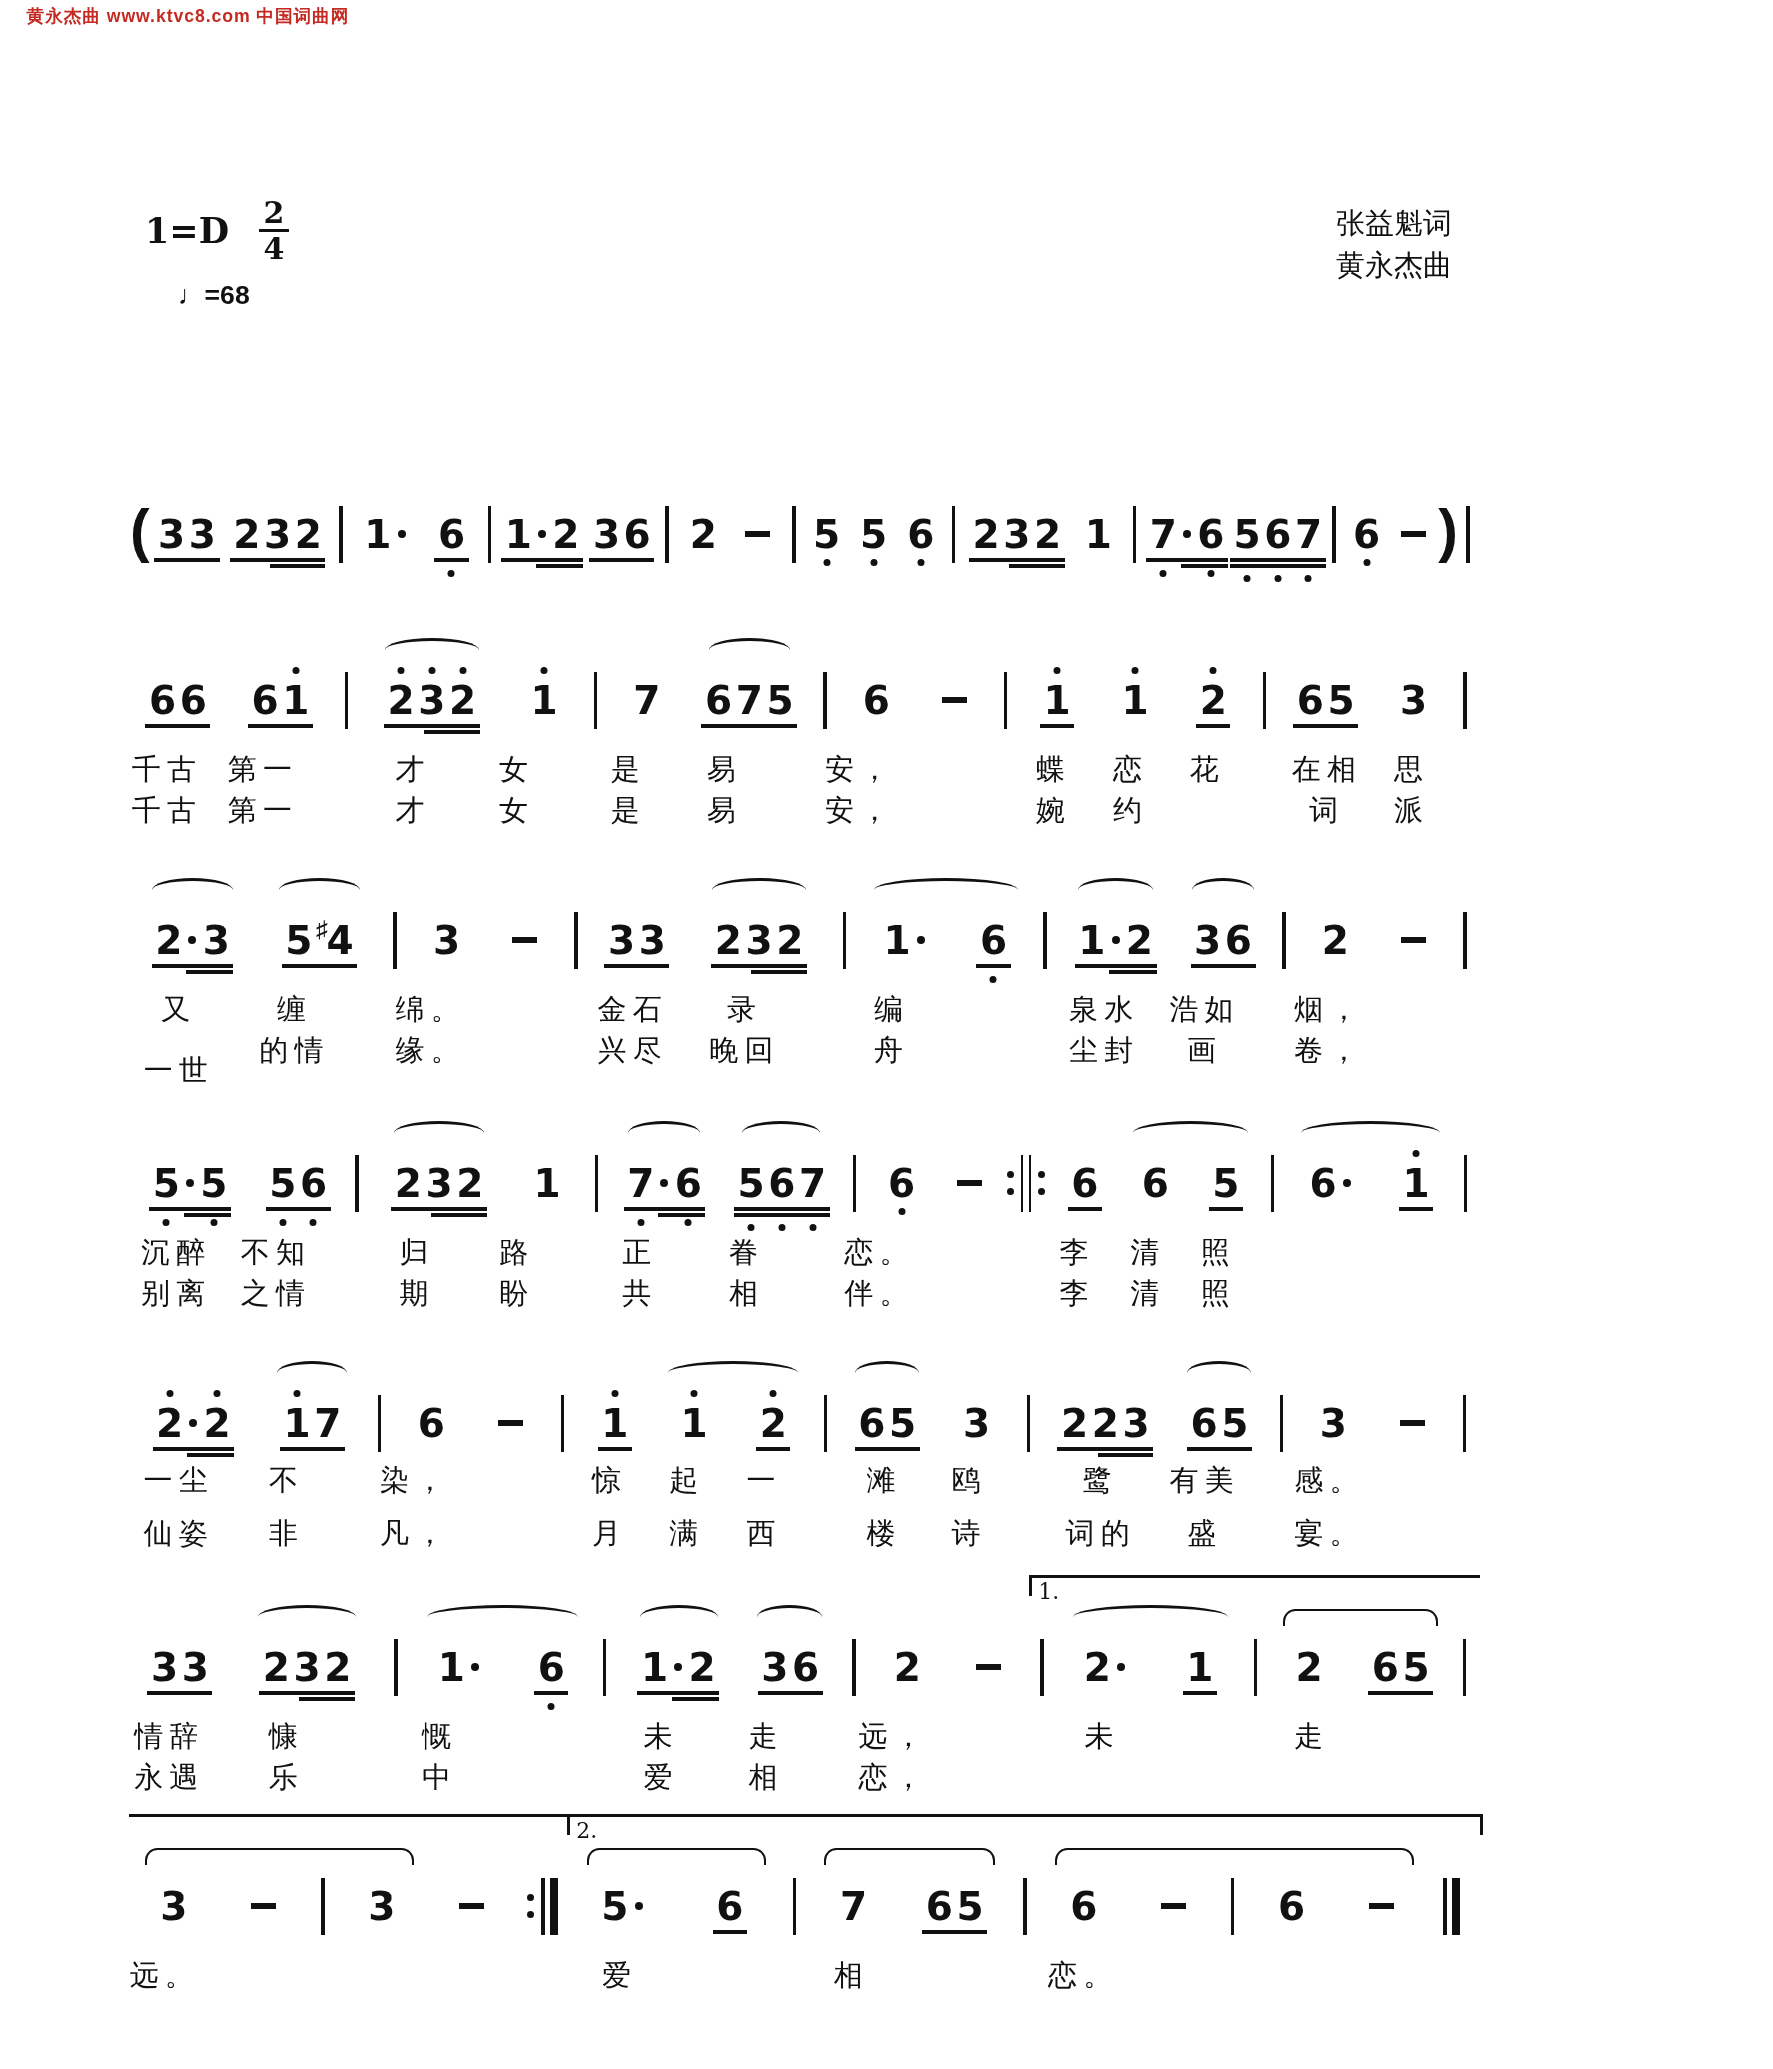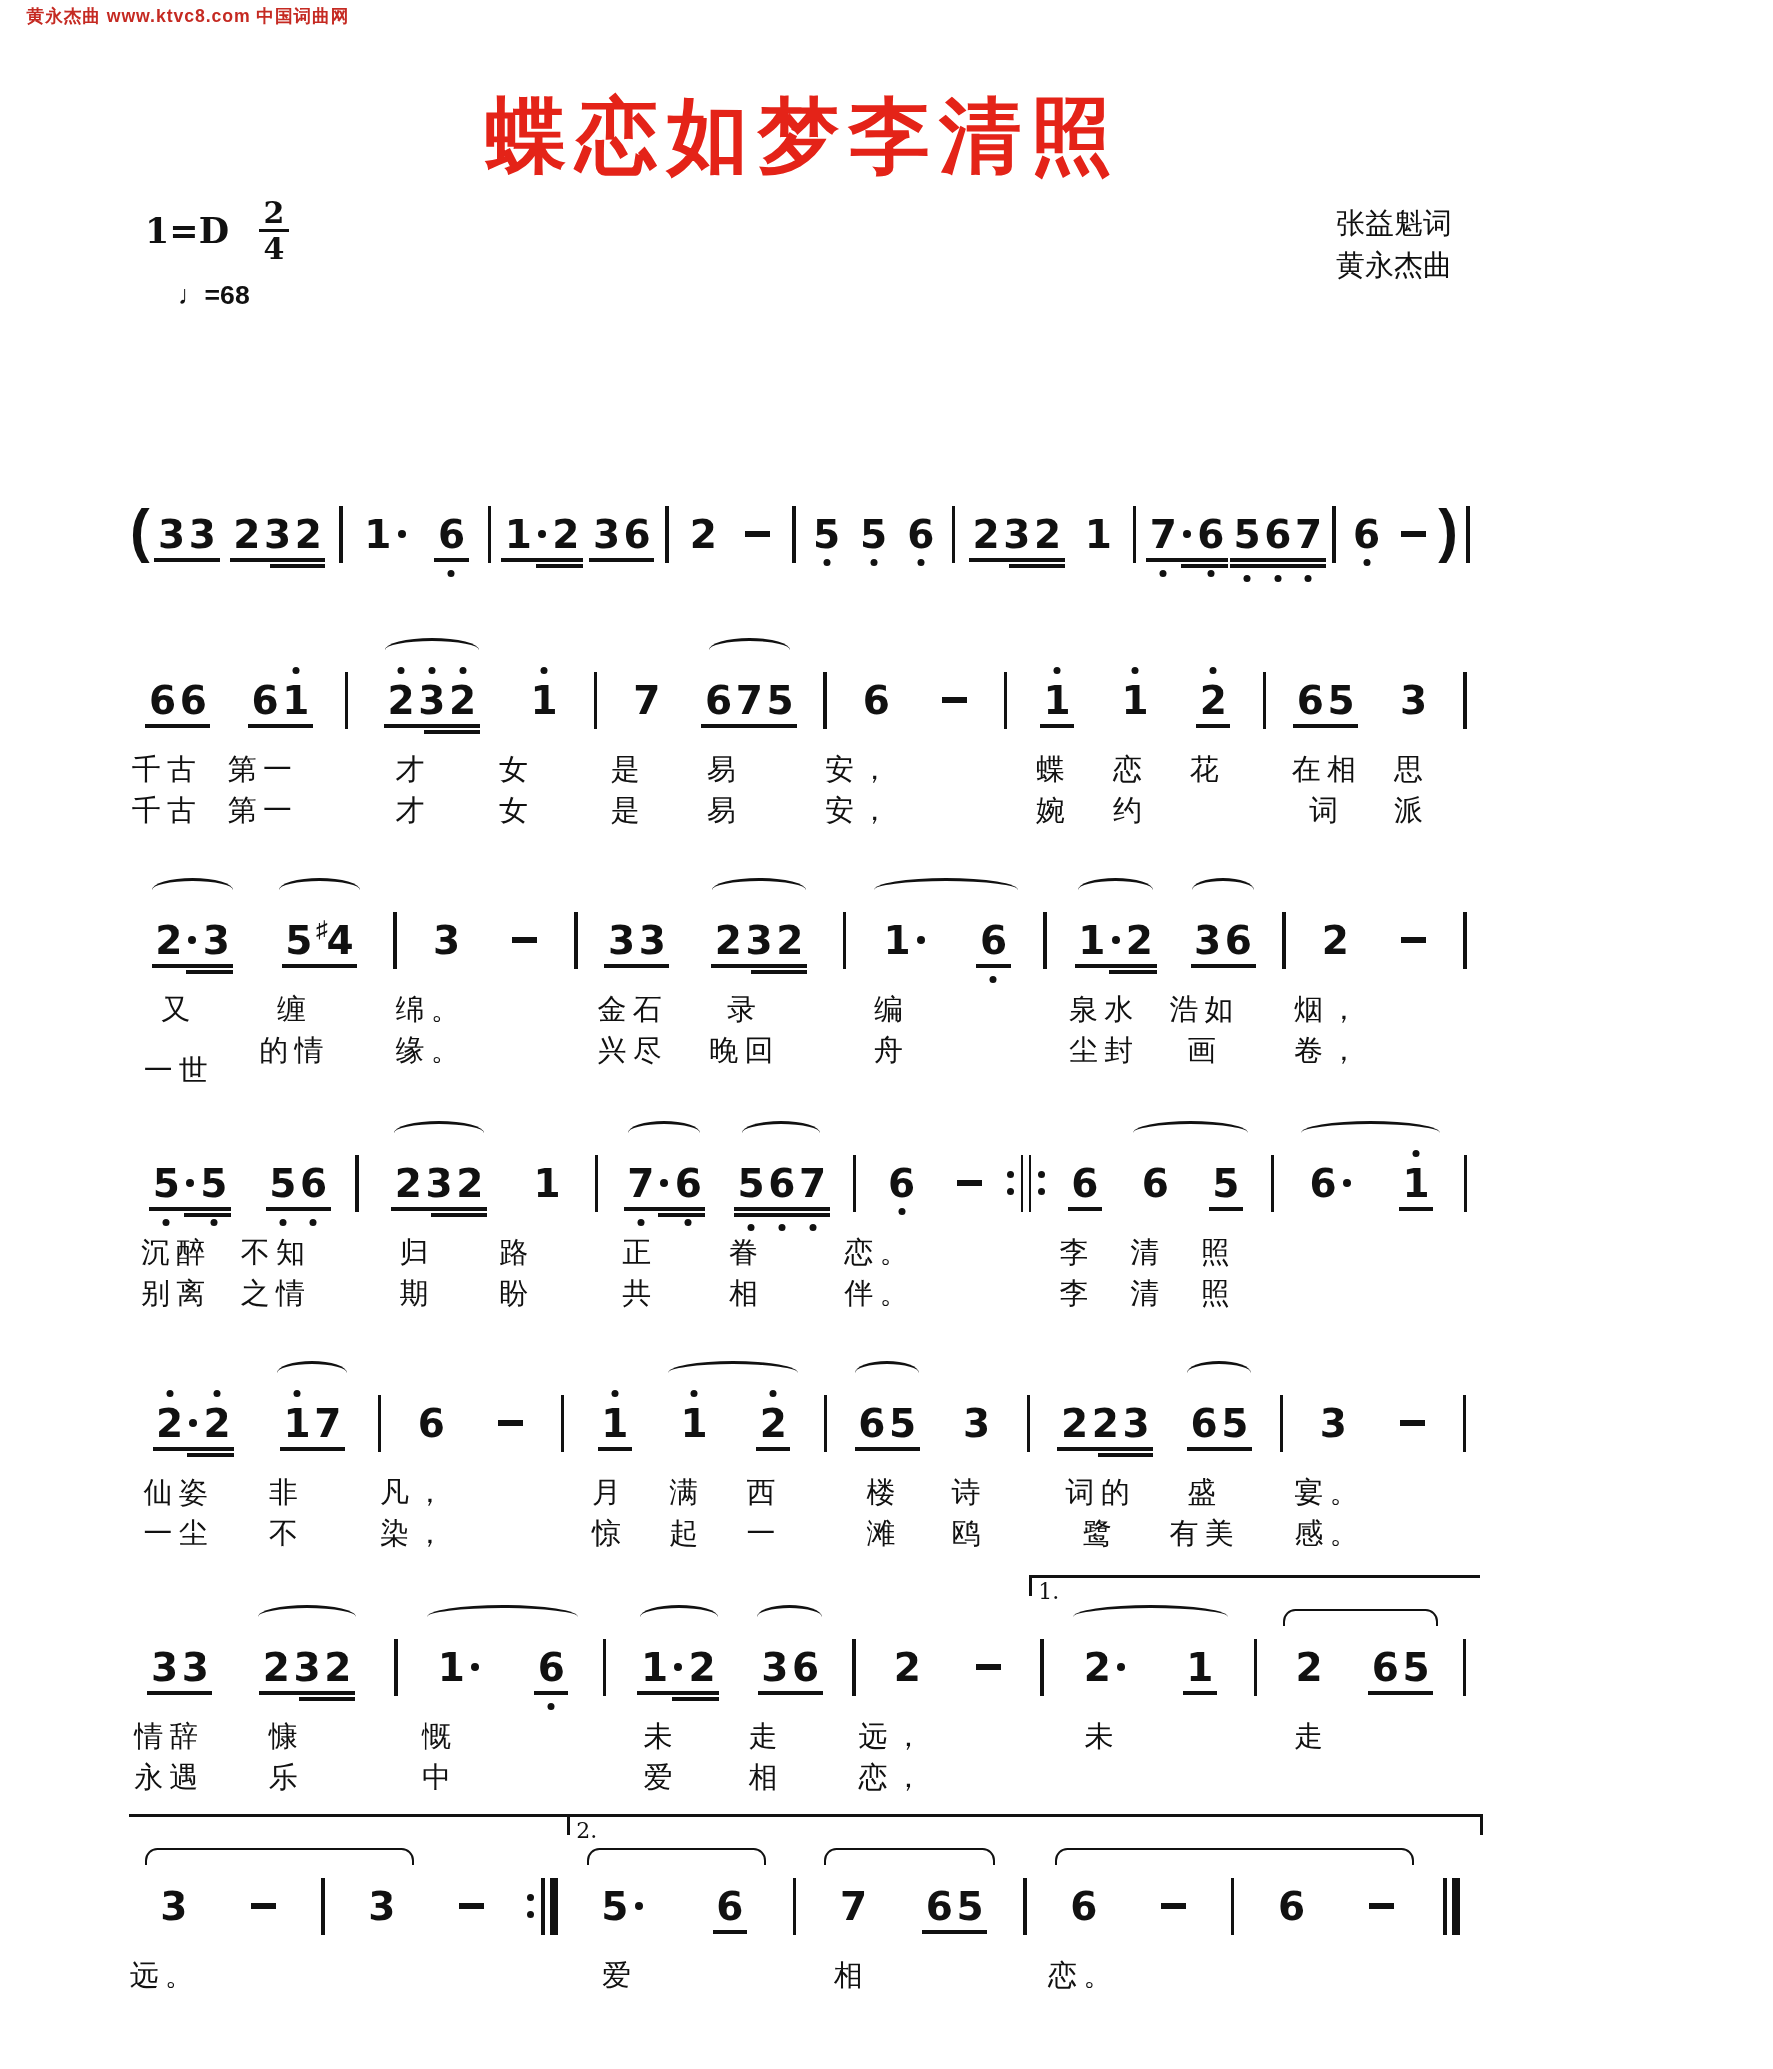--- a/index.html
+++ b/index.html
@@ -49,21 +49,20 @@
   .lrow.first{margin-top:12.4px;}
   .lcell{flex-basis:0;text-align:center;font-size:29px;font-family:"DejaVu Serif",serif;
          white-space:nowrap;letter-spacing:6.2px;line-height:1;}
 </style>
 </head>
 <body>
 
 <div class="sheet">
   <div class="watermark">黄永杰曲 www.ktvc8.com 中国词曲网</div>
   <div class="content">
-    <div class="title">蝶恋如梦李清照</div>
     <div class="keysig">
       <span>1=D</span>
       <span class="frac">
         <span class="num">2</span>
         <span class="den">4</span>
       </span>
     </div>
     <div class="credits">
       <div>张益魁词</div>
       <div>黄永杰曲</div>
@@ -1020,59 +1019,59 @@
               </span>
             </div>
             <div class="cell" style="flex-grow: 0.5;">
               <i class="bl"></i>
             </div>
             <i class="slur" style="left: 148px; width: 70px;"></i>
             <i class="slur" style="left: 539px; width: 130px;"></i>
             <i class="slur" style="left: 726px; width: 64px;"></i>
             <i class="slur" style="left: 1058px; width: 64px;"></i>
           </div>
+          <div class="lrow">
+            <div class="lcell" style="flex-grow: 2.6;">一尘</div>
+            <div class="lcell" style="flex-grow: 2.2;">不</div>
+            <div class="lcell" style="flex-grow: 0.5;"></div>
+            <div class="lcell" style="flex-grow: 1.6;">染，</div>
+            <div class="lcell" style="flex-grow: 1.6;"></div>
+            <div class="lcell" style="flex-grow: 0.5;"></div>
+            <div class="lcell" style="flex-grow: 1.6;">惊</div>
+            <div class="lcell" style="flex-grow: 1.6;">起</div>
+            <div class="lcell" style="flex-grow: 1.6;">一</div>
+            <div class="lcell" style="flex-grow: 0.5;"></div>
+            <div class="lcell" style="flex-grow: 2;">滩</div>
+            <div class="lcell" style="flex-grow: 1.6;">鸥</div>
+            <div class="lcell" style="flex-grow: 0.5;"></div>
+            <div class="lcell" style="flex-grow: 2.6;">鹭</div>
+            <div class="lcell" style="flex-grow: 2;">有美</div>
+            <div class="lcell" style="flex-grow: 0.5;"></div>
+            <div class="lcell" style="flex-grow: 1.6;">感。</div>
+            <div class="lcell" style="flex-grow: 1.6;"></div>
+            <div class="lcell" style="flex-grow: 0.5;"></div>
+          </div>
           <div class="lrow first">
             <div class="lcell" style="flex-grow: 2.6;">仙姿</div>
             <div class="lcell" style="flex-grow: 2.2;">非</div>
             <div class="lcell" style="flex-grow: 0.5;"></div>
             <div class="lcell" style="flex-grow: 1.6;">凡，</div>
             <div class="lcell" style="flex-grow: 1.6;"></div>
             <div class="lcell" style="flex-grow: 0.5;"></div>
             <div class="lcell" style="flex-grow: 1.6;">月</div>
             <div class="lcell" style="flex-grow: 1.6;">满</div>
             <div class="lcell" style="flex-grow: 1.6;">西</div>
             <div class="lcell" style="flex-grow: 0.5;"></div>
             <div class="lcell" style="flex-grow: 2;">楼</div>
             <div class="lcell" style="flex-grow: 1.6;">诗</div>
             <div class="lcell" style="flex-grow: 0.5;"></div>
             <div class="lcell" style="flex-grow: 2.6;">词的</div>
             <div class="lcell" style="flex-grow: 2;">盛</div>
             <div class="lcell" style="flex-grow: 0.5;"></div>
             <div class="lcell" style="flex-grow: 1.6;">宴。</div>
-            <div class="lcell" style="flex-grow: 1.6;"></div>
-            <div class="lcell" style="flex-grow: 0.5;"></div>
-          </div>
-          <div class="lrow">
-            <div class="lcell" style="flex-grow: 2.6;">一尘</div>
-            <div class="lcell" style="flex-grow: 2.2;">不</div>
-            <div class="lcell" style="flex-grow: 0.5;"></div>
-            <div class="lcell" style="flex-grow: 1.6;">染，</div>
-            <div class="lcell" style="flex-grow: 1.6;"></div>
-            <div class="lcell" style="flex-grow: 0.5;"></div>
-            <div class="lcell" style="flex-grow: 1.6;">惊</div>
-            <div class="lcell" style="flex-grow: 1.6;">起</div>
-            <div class="lcell" style="flex-grow: 1.6;">一</div>
-            <div class="lcell" style="flex-grow: 0.5;"></div>
-            <div class="lcell" style="flex-grow: 2;">滩</div>
-            <div class="lcell" style="flex-grow: 1.6;">鸥</div>
-            <div class="lcell" style="flex-grow: 0.5;"></div>
-            <div class="lcell" style="flex-grow: 2.6;">鹭</div>
-            <div class="lcell" style="flex-grow: 2;">有美</div>
-            <div class="lcell" style="flex-grow: 0.5;"></div>
-            <div class="lcell" style="flex-grow: 1.6;">感。</div>
             <div class="lcell" style="flex-grow: 1.6;"></div>
             <div class="lcell" style="flex-grow: 0.5;"></div>
           </div>
         </div>
         <div class="music-line" style="top: 1630px;">
           <div class="nrow">
             <div class="cell" style="flex-grow: 2;">
               <span class="glyph hasul">
                 <span class="ch">
                   <b class="dg">3</b>

